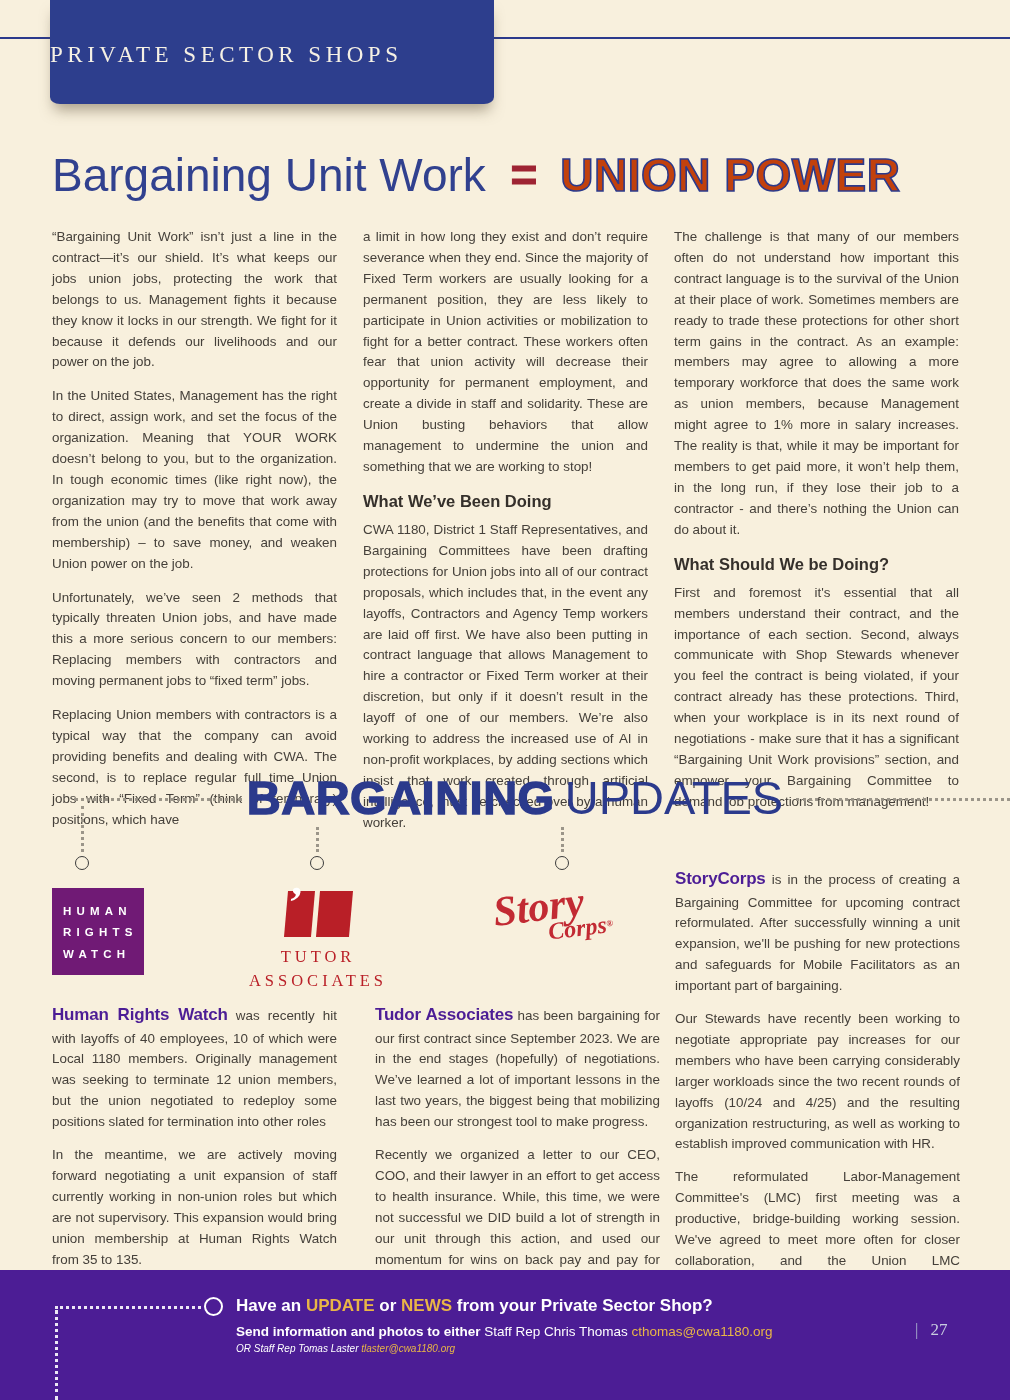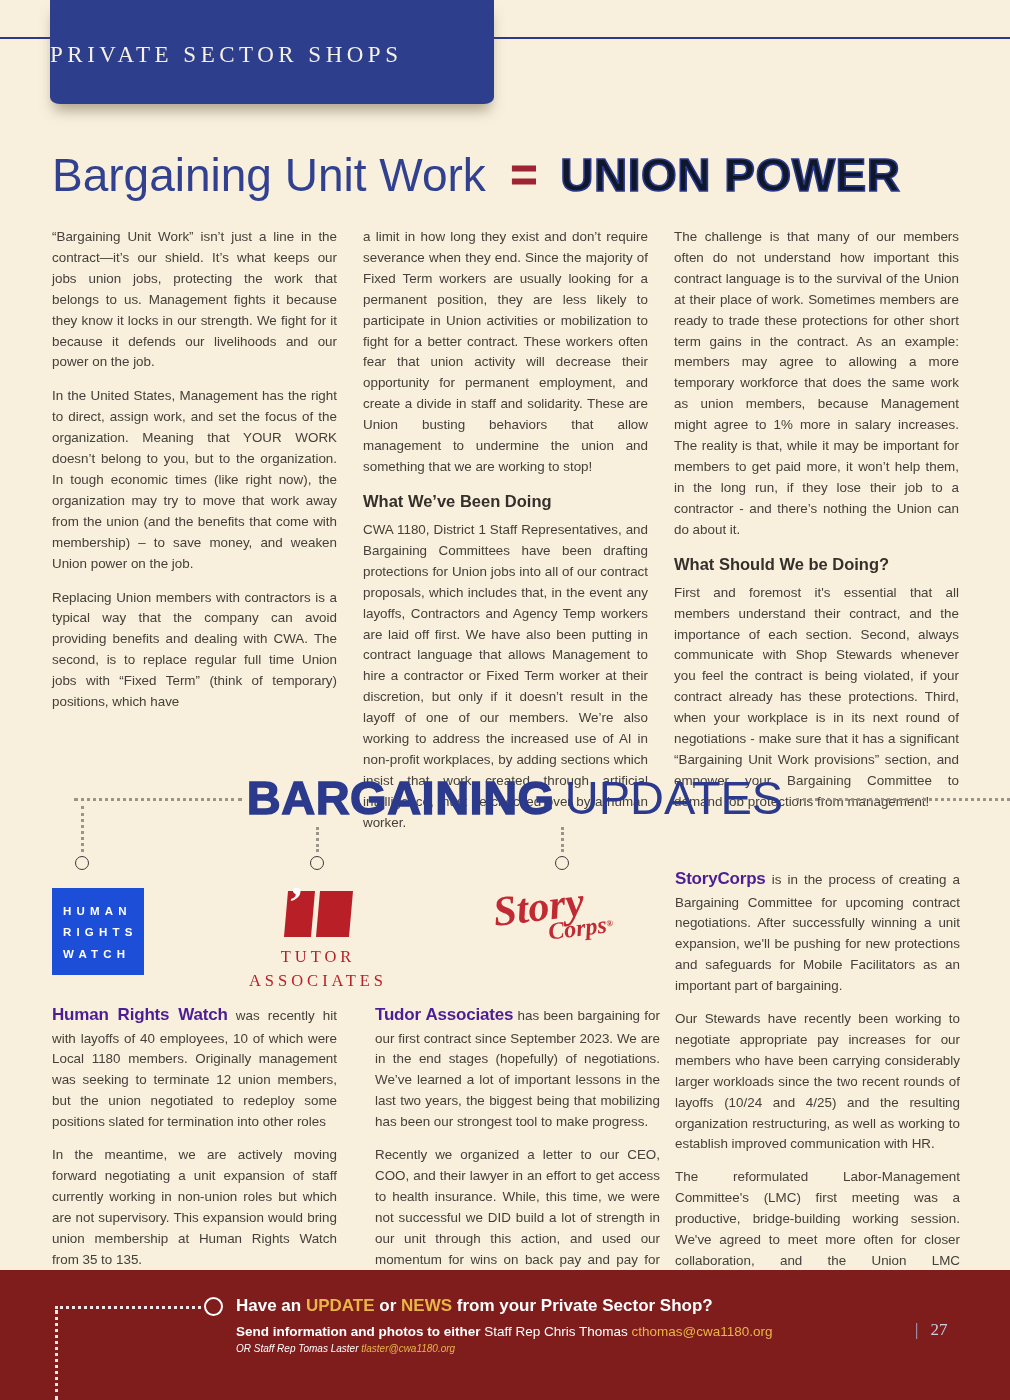--- a/index.html
+++ b/index.html
@@ -18,37 +18,37 @@
     box-shadow:0 10px 14px -4px rgba(95,82,58,.5);
   }
   .ribbon-title {
     display:inline-block; margin-top:42px; color:#f6f1e4;
     font-family:"Liberation Serif", serif; font-size:23px; letter-spacing:4.5px;
   }
   
   .headline { position:absolute; left:52px; top:148px; white-space:nowrap; font-size:46px; }
   .hl-left  { color:#31418f; font-weight:400; letter-spacing:0; }
   .hl-eq    { color:#9e2433; font-weight:700; margin:0 10px 0 12px; -webkit-text-stroke:1px #9e2433; }
-  .hl-right { color:#0f172a; font-weight:700; -webkit-text-stroke:1.6px #2b3a8c; letter-spacing:.5px; }
+  .hl-right { color:#c2410c; font-weight:700; -webkit-text-stroke:1.6px #2b3a8c; letter-spacing:.5px; }
   
   .article { position:absolute; left:52px; top:227px; width:908px; display:flex; gap:26px; }
   .col { width:285px; font-size:13.4px; line-height:1.56; text-align:justify; }
   .col p { margin-bottom:13px; }
   .col h3 { font-size:16.5px; line-height:1.22; color:#35302b; margin:4px 0 9px; font-weight:700; }
   
   .dotted-h { position:absolute; border-top:3px dotted #9b9589; }
   .dotted-v { position:absolute; border-left:3px dotted #9b9589; }
   .upd-title { position:absolute; left:0; top:770px; width:1010px; text-align:center; font-size:47px; color:#2b3a8c;margin-left:10px; }
   .upd-bold  { font-weight:700; -webkit-text-stroke:1.4px #2b3a8c; letter-spacing:.5px; }
   .upd-light { font-weight:400; margin-left:10px; }
   .node-circle { position:absolute; width:14px; height:14px; border:1.6px solid #3c3c3c; border-radius:50%; background:transparent; }
   
   .hrw-logo {
     position:absolute; left:52px; top:888px; width:92px; height:87px;
-    background:#1d4ed8; color:#fff; padding:13px 0 0 11px;
+    background:#701a75; color:#fff; padding:13px 0 0 11px;
     font-size:11.5px; font-weight:700; letter-spacing:.45em; line-height:1.85;
   }
   .tutor-logo { position:absolute; left:248px; top:891px; width:140px; text-align:center; color:#b91f27; }
   .tutor-mark { height:48px; margin-bottom:6px; }
   .tutor-rect {
     display:inline-block; width:27px; height:46px; background:#b91f27;
     transform:skewX(-5deg); vertical-align:top; position:relative;
   }
   .tutor-rect.r2 { width:33px; margin-left:5px; }
   .tutor-comma {
@@ -64,21 +64,21 @@
   .story-bottom { font-size:24px; margin:-8px 0 0 52px; }
   .story-reg { font-size:9px; vertical-align:6px; font-style:normal; }
   
   .upd-col { position:absolute; width:285px; font-size:13.4px; line-height:1.56; text-align:justify; }
   .upd-col p { margin-bottom:12px; }
   .upd-lead { font-size:17px; font-weight:700; color:#4c1d95; letter-spacing:-.2px; }
   .upd-hrw   { left:52px;  top:1002px; }
   .upd-tudor { left:363px; top:1002px;margin-left:12px; }
   .upd-story { left:675px; top:866px;  }
   
-  .footer { position:absolute; left:0; top:1270px; width:1010px; height:130px; background:#7f1d1d; color:#fff; }
+  .footer { position:absolute; left:0; top:1270px; width:1010px; height:130px; background:#4c1d95; color:#fff; }
   .f-dotted-h { position:absolute; left:55px; top:36px; width:146px; border-top:3px dotted rgba(255,255,255,.9); }
   .f-dotted-v { position:absolute; left:55px; top:40px; height:90px; border-left:3px dotted rgba(255,255,255,.9); }
   .f-circle { position:absolute; left:204px; top:27px; width:19px; height:19px; border:2px solid #fff; border-radius:50%; }
   .f-text { position:absolute; left:236px; top:26px; }
   .f-line1 { font-size:17px; font-weight:700; }
   .f-line2 { font-size:13.5px; margin-top:8px; }
   .f-line3 { font-size:10px; margin-top:4px;font-style:italic; }
   .gold { color:#e9b646; }
   .f-bold { font-weight:700; }
   .f-reg { font-weight:400; }
@@ -100,20 +100,21 @@
   <div class="headline">
     <span class="hl-left">Bargaining Unit Work</span>
     <span class="hl-eq">=</span>
     <span class="hl-right">UNION POWER</span>
   </div>
 
   <div class="article">
     <div class="col">
       <p>“Bargaining Unit Work” isn’t just a line in the contract—it’s our shield. It’s what keeps our jobs union jobs, protecting the work that belongs to us. Management fights it because they know it locks in our strength. We fight for it because it defends our livelihoods and our power on the job.</p>
       <p>In the United States, Management has the right to direct, assign work, and set the focus of the organization. Meaning that YOUR WORK doesn’t belong to you, but to the organization. In tough economic times (like right now), the organization may try to move that work away from the union (and the benefits that come with membership) – to save money, and weaken Union power on the job.</p>
+      <p>Unfortunately, we’ve seen 2 methods that typically threaten Union jobs, and have made this a more serious concern to our members: Replacing members with contractors and moving permanent jobs to “fixed term” jobs.</p>
       <p>Replacing Union members with contractors is a typical way that the company can avoid providing benefits and dealing with CWA. The second, is to replace regular full time Union jobs with “Fixed Term” (think of temporary) positions, which have</p>
     </div>
     <div class="col">
       <p>a limit in how long they exist and don’t require severance when they end. Since the majority of Fixed Term workers are usually looking for a permanent position, they are less likely to participate in Union activities or mobilization to fight for a better contract. These workers often fear that union activity will decrease their opportunity for permanent employment, and create a divide in staff and solidarity. These are Union busting behaviors that allow management to undermine the union and something that we are working to stop!</p>
       <h3>What We’ve Been Doing</h3>
       <p>CWA 1180, District 1 Staff Representatives, and Bargaining Committees have been drafting protections for Union jobs into all of our contract proposals, which includes that, in the event any layoffs, Contractors and Agency Temp workers are laid off first. We have also been putting in contract language that allows Management to hire a contractor or Fixed Term worker at their discretion, but only if it doesn’t result in the layoff of one of our members. We’re also working to address the increased use of AI in non-profit workplaces, by adding sections which insist that work created through artificial intelligence, must be checked over by a human worker.</p>
     </div>
     <div class="col">
       <p>The challenge is that many of our members often do not understand how important this contract language is to the survival of the Union at their place of work. Sometimes members are ready to trade these protections for other short term gains in the contract. As an example: members may agree to allowing a more temporary workforce that does the same work as union members, because Management might agree to 1% more in salary increases. The reality is that, while it may be important for members to get paid more, it won’t help them, in the long run, if they lose their job to a contractor - and there’s nothing the Union can do about it.</p>
       <h3>What Should We be Doing?</h3>
@@ -156,21 +157,21 @@
     <p><span class="upd-lead">Human Rights Watch</span><span> was recently hit with layoffs of 40 employees, 10 of which were Local 1180 members. Originally management was seeking to terminate 12 union members, but the union negotiated to redeploy some positions slated for termination into other roles</span></p>
     <p>In the meantime, we are actively moving forward negotiating a unit expansion of staff currently working in non-union roles but which are not supervisory. This expansion would bring union membership at Human Rights Watch from 35 to 135.</p>
   </div>
 
   <div class="upd-col upd-tudor">
     <p><span class="upd-lead">Tudor Associates</span><span> has been bargaining for our first contract since September 2023. We are in the end stages (hopefully) of negotiations. We’ve learned a lot of important lessons in the last two years, the biggest being that mobilizing has been our strongest tool to make progress.</span></p>
     <p>Recently we organized a letter to our CEO, COO, and their lawyer in an effort to get access to health insurance. While, this time, we were not successful we DID build a lot of strength in our unit through this action, and used our momentum for wins on back pay and pay for training hours.</p>
   </div>
 
   <div class="upd-col upd-story">
-    <p><span class="upd-lead">StoryCorps</span><span> is in the process of creating a Bargaining Committee for upcoming contract negotiations. After successfully winning a unit expansion, we'll be pushing for new protections and safeguards for Mobile Facilitators as an important part of bargaining.</span></p>
+    <p><span class="upd-lead">StoryCorps</span><span> is in the process of creating a Bargaining Committee for upcoming contract reformulated. After successfully winning a unit expansion, we'll be pushing for new protections and safeguards for Mobile Facilitators as an important part of bargaining.</span></p>
     <p>Our Stewards have recently been working to negotiate appropriate pay increases for our members who have been carrying considerably larger workloads since the two recent rounds of layoffs (10/24 and 4/25) and the resulting organization restructuring, as well as working to establish improved communication with HR.</p>
     <p>The reformulated Labor-Management Committee's (LMC) first meeting was a productive, bridge-building working session. We've agreed to meet more often for closer collaboration, and the Union LMC representatives are building a resource guide for StoryCorps managers who supervise our members.</p>
   </div>
 
   <div class="footer">
     <div class="f-dotted-h"></div>
     <div class="f-dotted-v"></div>
     <div class="f-circle"></div>
     <div class="f-text">
       <div class="f-line1">

